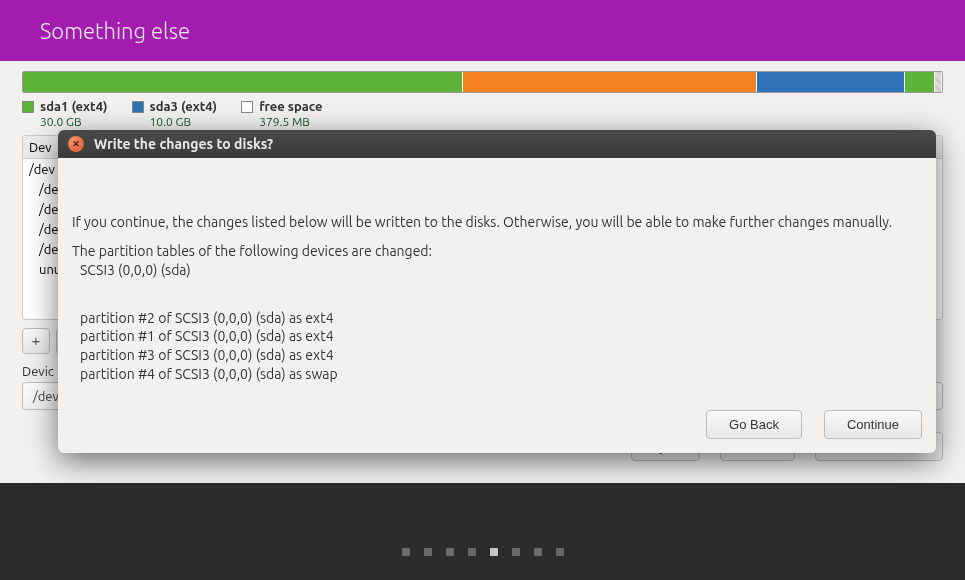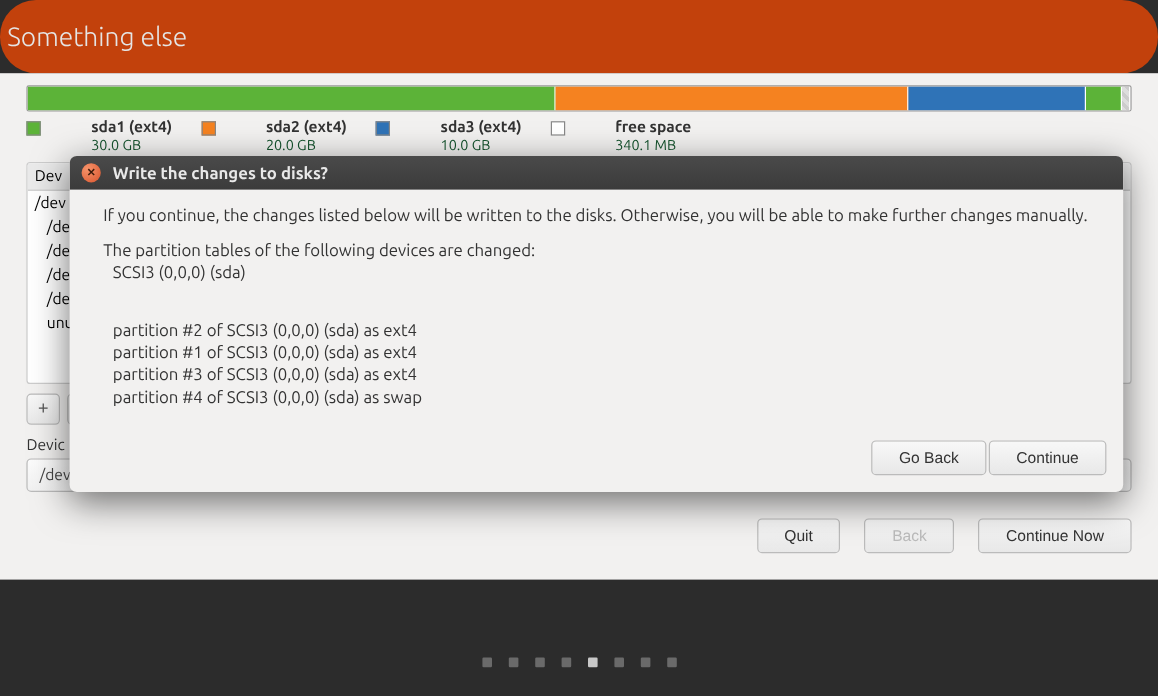--- a/index.html
+++ b/index.html
@@ -1,34 +1,34 @@
 <!DOCTYPE html>
 <html><head>
   <meta charset="utf-8">
   <style>
     * { box-sizing: border-box; margin: 0; padding: 0; }
     body { font-family: Ubuntu, "Segoe UI", sans-serif; background: #2c2c2c; width: 965px; height: 580px; overflow: hidden; position: relative; }
-    .header { background: #c2410c; color: #e5e5e5; padding: 18px 6px; font-size: 22px; font-weight: 300; border-radius: 30px; }
+    .header { background: #a21caf; color: #e5e5e5; padding: 18px 40px; font-size: 22px; font-weight: 300; }
     .main-panel { background: #f2f1f0; margin: 0; padding: 10px 22px 22px 22px; position: relative; }
     .partition-bar { display: flex; height: 22px; border: 1px solid #999; border-radius: 2px; overflow: hidden; }
     .partition-bar > div { height: 100%; border-right: 1px solid #fff; }
     .seg1 { background: #5cb338; flex: 300; }
     .seg2 { background: #f58220; flex: 200; }
     .seg3 { background: #2f73b7; flex: 100; }
     .seg4 { background: #5cb338; flex: 20; }
     .seg5 { background: repeating-linear-gradient(45deg,#ddd,#ddd 3px,#ccc 3px,#ccc 6px); flex: 4; border-right: none; }
     .legend { display: flex; gap: 24px; margin-top: 6px; font-size: 13px; color: #333; }
     .legend-item { display: flex; gap: 6px; }
     .swatch { width: 12px; height: 12px; margin-top: 2px; border: 1px solid #888; }
     .sw1 { background: #5cb338; }
     .sw2 { background: #f58220; }
     .sw3 { background: #2f73b7; }
     .sw4 { background: #5cb338; }
     .sw5 { background: #fff; }
-    .legend-text { line-height: 1.2; margin-left: 36px; }
+    .legend-text { line-height: 1.2; }
     .legend-label { font-weight: bold; color: #333; }
     .legend-size { color: #14532d; font-size: 12px; }
     .device-table-area { margin-top: 6px; border: 1px solid #ccc; background: #fff; border-radius: 3px; height: 185px; overflow: hidden; font-size: 13px; }
     .table-header { background: #eaeaea; padding: 4px 6px; border-bottom: 1px solid #ccc; }
     .table-row { padding: 3px 6px 3px 6px; }
     .table-row.indent { padding-left: 16px; }
     .toolbar-row { display: flex; gap: 6px; margin-top: 8px; align-items: center; }
     .small-btn { width: 28px; height: 26px; border: 1px solid #bbb; border-radius: 4px; background: linear-gradient(#f8f8f8,#e8e8e8); font-size: 15px; color: #555; cursor: pointer; }
     .small-btn.disabled { color: #ccc; cursor: default; }
     .label-text { font-size: 13px; color: #333; margin-top: 10px; }
@@ -37,24 +37,24 @@
     .bottom-buttons { display: flex; gap: 20px; justify-content: flex-end; margin-top: 22px; }
     .std-btn { border: 1px solid #bbb; border-radius: 4px; background: linear-gradient(#f8f8f8,#e8e8e8); padding: 6px 22px; font-size: 13px; color: #333; cursor: pointer; }
     .std-btn.disabled { color: #bbb; cursor: default; }
     .pager { position: absolute; bottom: 24px; left: 0; width: 100%; display: flex; gap: 14px; justify-content: center; }
     .dot { width: 8px; height: 8px; background: #6a6a6a; border-radius: 1px; }
     .dot.active { background: #c8c8c8; }
     
     .dialog { position: absolute; top: 130px; left: 58px; width: 878px; background: #f2f1f0; border-radius: 6px; box-shadow: 0 8px 30px rgba(0,0,0,.55); overflow: hidden; }
     .dialog-titlebar { background: linear-gradient(#4a4a4a,#3b3b3b); color: #e8e8e8; display: flex; align-items: center; gap: 10px; padding: 6px 10px; font-size: 14px; font-weight: bold; }
     .close-dot { width: 16px; height: 16px; border-radius: 50%; background: radial-gradient(circle at 30% 30%, #f6936a, #d9552e); display: flex; align-items: center; justify-content: center; font-size: 9px; color: #3b1a0a; cursor: pointer; }
-    .dialog-body { padding: 12px 14px 6px 28px; font-size: 14px; color: #333; line-height: 1.35; }
+    .dialog-body { padding: 12px 14px 6px 14px; font-size: 14px; color: #333; line-height: 1.35; margin-top: 43px; }
     .dialog-body p { margin-bottom: 10px; }
     .dialog-body .indent-line { padding-left: 8px; }
-    .dialog-actions { display: flex; gap: 2px; justify-content: flex-end; padding: 10px 14px 14px 14px; }
+    .dialog-actions { display: flex; gap: 22px; justify-content: flex-end; padding: 10px 14px 14px 14px; }
   </style>
 </head>
 <body>
 
 <div class="header">Something else</div>
 
 <div class="main-panel">
   <div class="partition-bar">
     <div class="seg1"></div>
     <div class="seg2"></div>
@@ -65,38 +65,31 @@
 
   <div class="legend">
     <div class="legend-item">
       <div class="swatch sw1"></div>
       <div class="legend-text">
         <div class="legend-label">sda1 (ext4)</div>
         <div class="legend-size">30.0 GB</div>
       </div>
     </div>
     <div class="legend-item">
-      <div class="swatch sw2"></div>
-      <div class="legend-text">
-        <div class="legend-label">sda2 (ext4)</div>
-        <div class="legend-size">20.0 GB</div>
-      </div>
-    </div>
-    <div class="legend-item">
       <div class="swatch sw3"></div>
       <div class="legend-text">
         <div class="legend-label">sda3 (ext4)</div>
         <div class="legend-size">10.0 GB</div>
       </div>
     </div>
     <div class="legend-item">
       <div class="swatch sw5"></div>
       <div class="legend-text">
         <div class="legend-label">free space</div>
-        <div class="legend-size">340.1 MB</div>
+        <div class="legend-size">379.5 MB</div>
       </div>
     </div>
   </div>
 
   <div class="device-table-area">
     <div class="table-header">Dev</div>
     <div class="table-row">/dev</div>
     <div class="table-row indent">/de</div>
     <div class="table-row indent">/de</div>
     <div class="table-row indent">/de</div>

